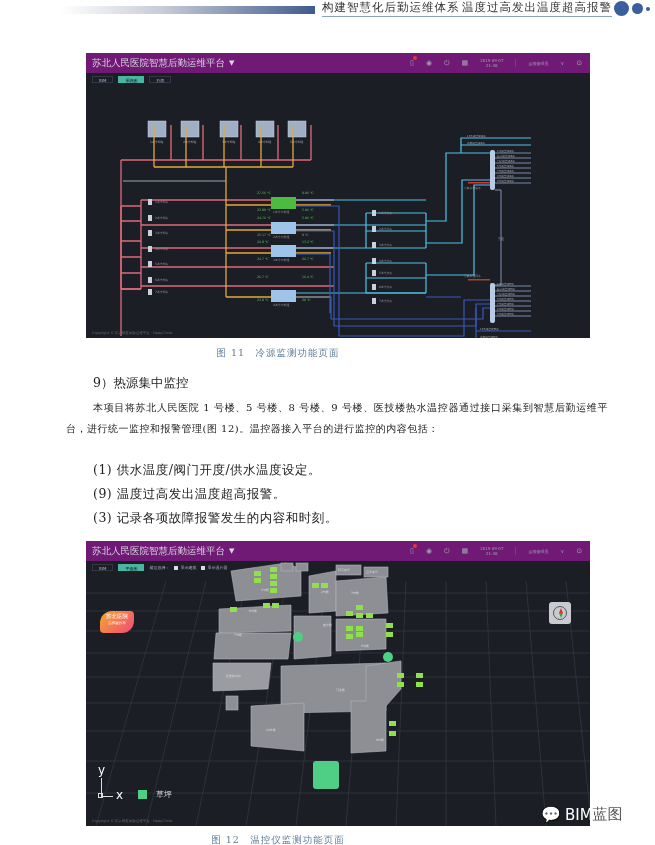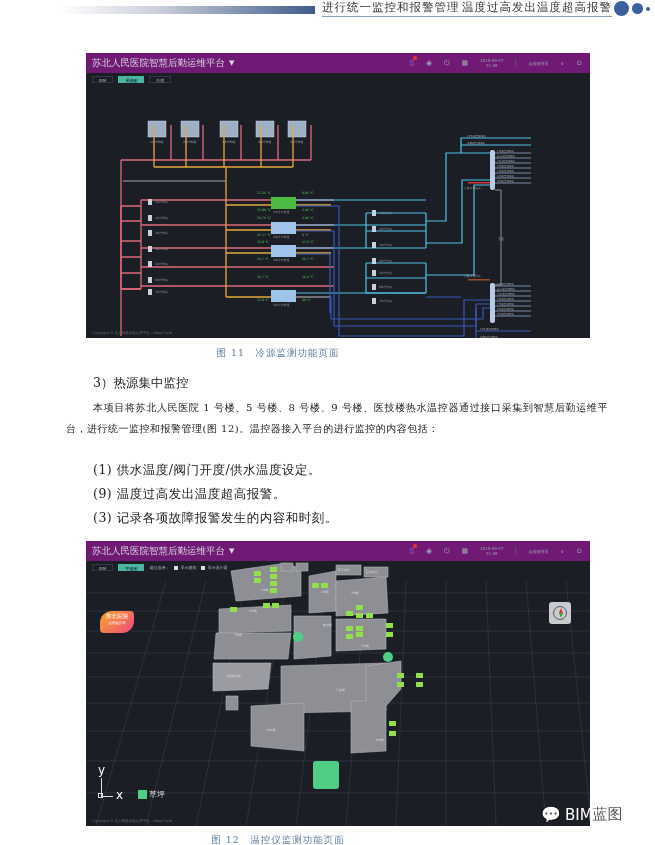--- a/index.html
+++ b/index.html
@@ -43,21 +43,21 @@
 
   .wm { position: absolute; left: 541px; top: 805px; display: flex; align-items: center; gap: 4px; font-family: "DejaVu Sans", sans-serif; }
   .wm-txt { font-size: 15px; color: #fff; }
   .wm-txt2 { font-size: 15px; color: #555; }
 </style>
 </head>
 <body>
 
 <div class="header-bar"></div>
 <div class="header-title">
-  <span>进行统一监控和报警管理</span>
+  <span>构建智慧化后勤运维体系</span>
   <span>温度过高发出温度超高报警</span>
 </div>
 <div class="dots">
   <div class="dot-lg"></div>
     <div class="dot-md"></div>
     <div class="dot-sm"></div>
 </div>
 
 <div class="shot shot1">
   <div class="topbar">
@@ -232,21 +232,21 @@
         <text x="381" y="91">病房楼空调供水</text>
       <text x="394" y="277">10号楼空调回水</text>
         <text x="394" y="285">病房楼空调回水</text>
     </g>
   </svg>
   <div class="copy">Copyright © 南京智慧后勤运维平台 · DeepCircle</div>
 </div>
 
 <div class="caption" style="top:347px">图 11　冷源监测功能页面</div>
 
-<div class="heading">3）热源集中监控</div>
+<div class="heading">9）热源集中监控</div>
 <div class="para">本项目将苏北人民医院 1 号楼、5 号楼、8 号楼、9 号楼、医技楼热水温控器通过接口采集到智慧后勤运维平台，进行统一监控和报警管理(图 12)。温控器接入平台的进行监控的内容包括：</div>
 <div class="li" style="top:462px">(1) 供水温度/阀门开度/供水温度设定。</div>
 <div class="li" style="top:486px">(9) 温度过高发出温度超高报警。</div>
 <div class="li" style="top:510px">(3) 记录各项故障报警发生的内容和时刻。</div>
 
 <div class="shot shot2">
   <svg width="504" height="285" style="position:absolute;left:0;top:0">
     <g stroke="#3a3d4a" stroke-width="0.6">
       <path d="M0 52 H504 M0 70 H504 M0 90 H504 M0 112 H504 M0 136 H504 M0 162 H504 M0 190 H504 M0 220 H504 M0 252 H504"></path>
       <path d="M10 285 L80 40 M60 285 L120 40 M110 285 L160 40 M160 285 L200 40 M210 285 L240 40 M260 285 L280 40 M310 285 L320 40 M360 285 L360 40 M410 285 L400 40 M460 285 L440 40 M504 270 L480 40"></path>
@@ -364,21 +364,21 @@
     </g>
   </svg>
 
   <div style="position:absolute;left:10px;top:222px;font-family:'DejaVu Sans',sans-serif;color:#fff;">
     <div style="position:absolute;left:2px;top:0;font-size:12px">y</div>
     <div style="position:absolute;left:5px;top:15px;width:1px;height:18px;background:#ddd"></div>
     <div style="position:absolute;left:5px;top:33px;width:12px;height:1px;background:#ddd"></div>
     <div style="position:absolute;left:2px;top:30px;width:5px;height:5px;border:1px solid #ddd"></div>
     <div style="position:absolute;left:20px;top:25px;font-size:12px">x</div>
   </div>
-  <div style="position:absolute;left:52px;top:248px;display:flex;align-items:center;gap:2px;font-family:'DejaVu Sans',sans-serif;">
+  <div style="position:absolute;left:52px;top:248px;display:flex;align-items:center;gap:9px;font-family:'DejaVu Sans',sans-serif;">
     <span style="display:inline-block;width:9px;height:9px;background:#4fcf86"></span>
     <span style="color:#ddd;font-size:8px">草坪</span>
   </div>
   <div class="copy">Copyright © 南京智慧后勤运维平台 · DeepCircle</div>
 </div>
 
 <div class="wm">
   <span style="font-size:16px;color:#eee">💬</span>
   <span class="wm-txt">BIM</span>
     <span class="wm-txt2" style="margin-left:-4px">蓝图</span>

